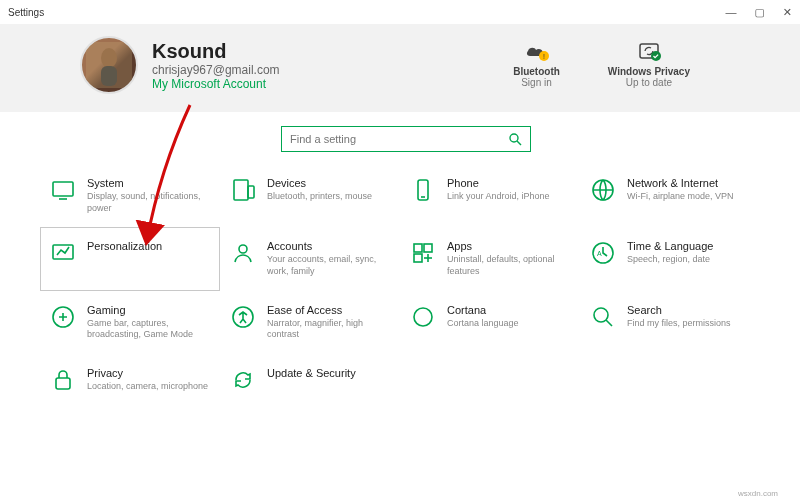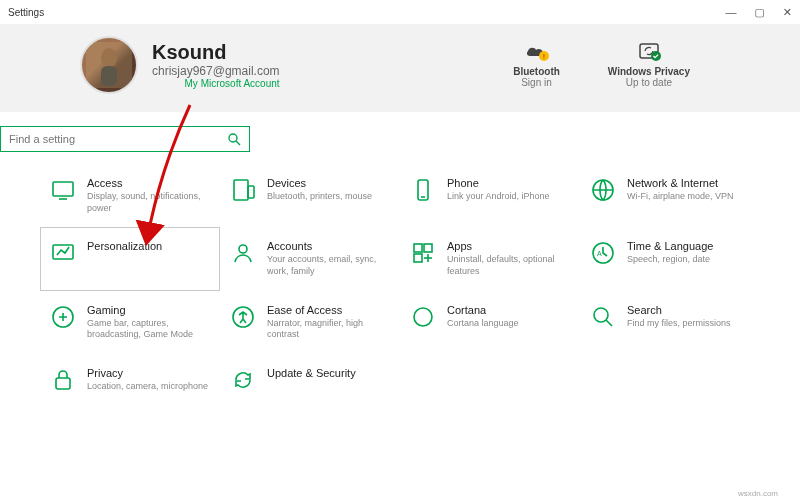--- a/index.html
+++ b/index.html
@@ -5,27 +5,27 @@
 * { box-sizing: border-box; margin: 0; padding: 0; }
 body { font-family: "Segoe UI", Arial, sans-serif; background: #fff; width: 800px; height: 500px; overflow: hidden; position: relative; }
 .titlebar { height: 24px; display: flex; align-items: center; padding: 8px 8px; font-size: 10px; color: #333; }
 .title-ctrls { margin-left: auto; display: flex; gap: 18px; font-size: 11px; color: #555; }
 .title-ctrls span { cursor: pointer; }
 .header { background: #f2f2f2; padding: 12px 80px 18px 80px; display: flex; align-items: center; gap: 14px; position: relative; }
 .avatar { width: 58px; height: 58px; border-radius: 50%; background: linear-gradient(135deg,#a07050 40%,#5a3b2c 60%); border: 2px solid #e0e0e0; display:flex; align-items:center; justify-content:center; overflow:hidden;}
 .avatar svg{width:46px;height:46px;}
 .uname { font-size: 20px; font-weight: 600; color: #222; }
 .uemail { font-size: 12px; color: #666; }
-.umsa { font-size: 10px; color: #00a650; text-align: right; }
+.umsa { font-size: 12px; color: #00a650; }
 .hboxes { margin-left: auto; display: flex; gap: 48px; padding-right: 30px; }
 .hbox { text-align: center; font-size: 10px; color: #444; }
 .hbox .hlabel { font-weight: 600; margin-top: 4px; }
 .hbox .hsub { color: #777; font-size: 10px; }
 .hbox svg { display:block; margin:0 auto 2px auto;}
-.searchrow { display: flex; justify-content: flex-start; padding: 14px 0 8px 0; }
+.searchrow { display: flex; justify-content: center; padding: 14px 0 8px 12px; }
 .searchbox { width: 250px; height: 26px; border: 1.5px solid #00a650; display: flex; align-items: center; padding: 0 8px; font-size: 11px; color: #888; }
 .searchbox input { border: none; outline: none; flex: 1; font-size: 11px; background: transparent; }
 .grid { display: grid; grid-template-columns: repeat(4, 1fr); gap: 0; padding: 4px 40px; }
 .tile { display: flex; gap: 10px; padding: 12px 8px; border: 1px solid transparent; }
 .tile.sel { border: 1px solid #c8c8c8; }
 .tile .ticon { width: 28px; flex-shrink: 0; display: flex; align-items: flex-start; justify-content: center; color: #00a650; }
 .tile .ticon svg { stroke: #00a650; fill: none; stroke-width: 1.6; }
 .ttitle { font-size: 11px; color: #222; font-weight: 500; margin-bottom: 2px; }
 .tdesc { font-size: 9px; color: #888; line-height: 1.3; max-width: 130px; }
 .arrow { position: absolute; left: 125px; top: 100px; pointer-events: none; }
@@ -91,21 +91,21 @@
 
 <div class="grid" id="grid">
     <div class="tile">
       <div class="ticon">
         <svg width="26" height="26" viewBox="0 0 26 26">
           <rect x="3" y="5" width="20" height="14" rx="1"></rect>
           <line x1="9" y1="22" x2="17" y2="22"></line>
         </svg>
       </div>
       <div>
-        <div class="ttitle">Access</div>
+        <div class="ttitle">System</div>
         <div class="tdesc">Display, sound, notifications, power</div>
       </div>
     </div>
     <div class="tile">
       <div class="ticon">
         <svg width="26" height="26" viewBox="0 0 26 26">
           <rect x="4" y="3" width="14" height="20" rx="1"></rect>
           <rect x="18" y="9" width="6" height="12" rx="1"></rect>
         </svg>
       </div>

